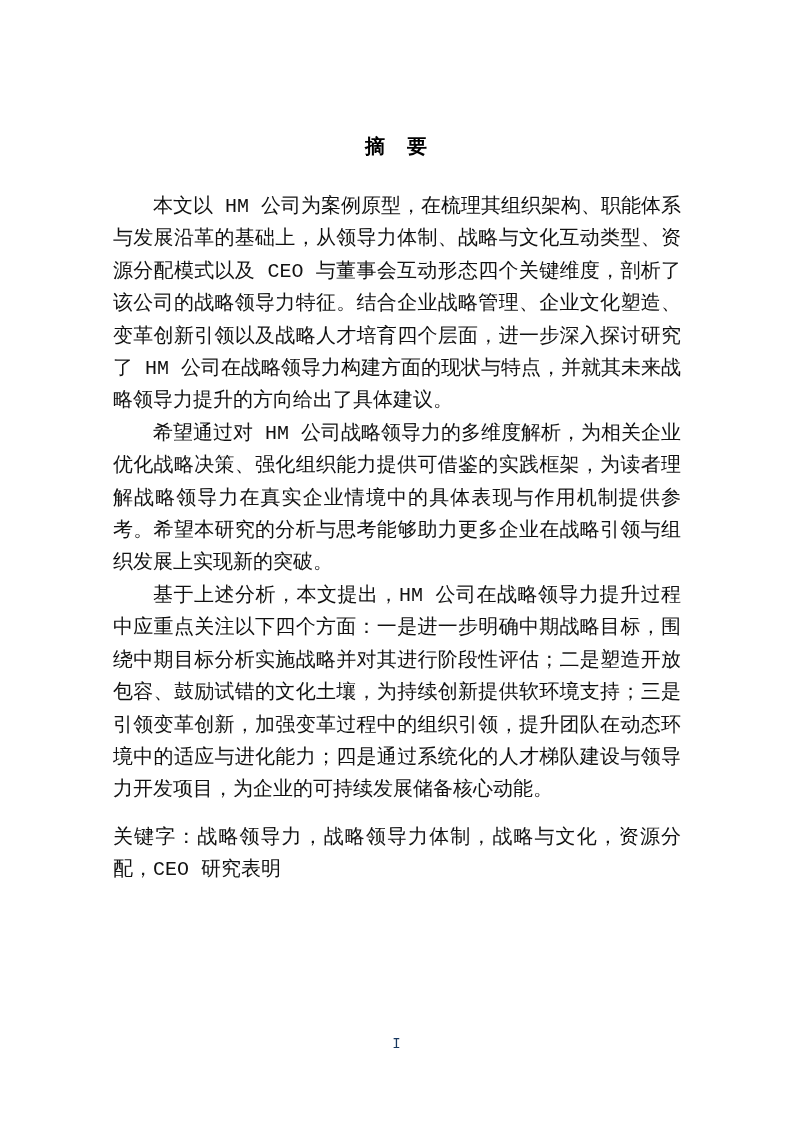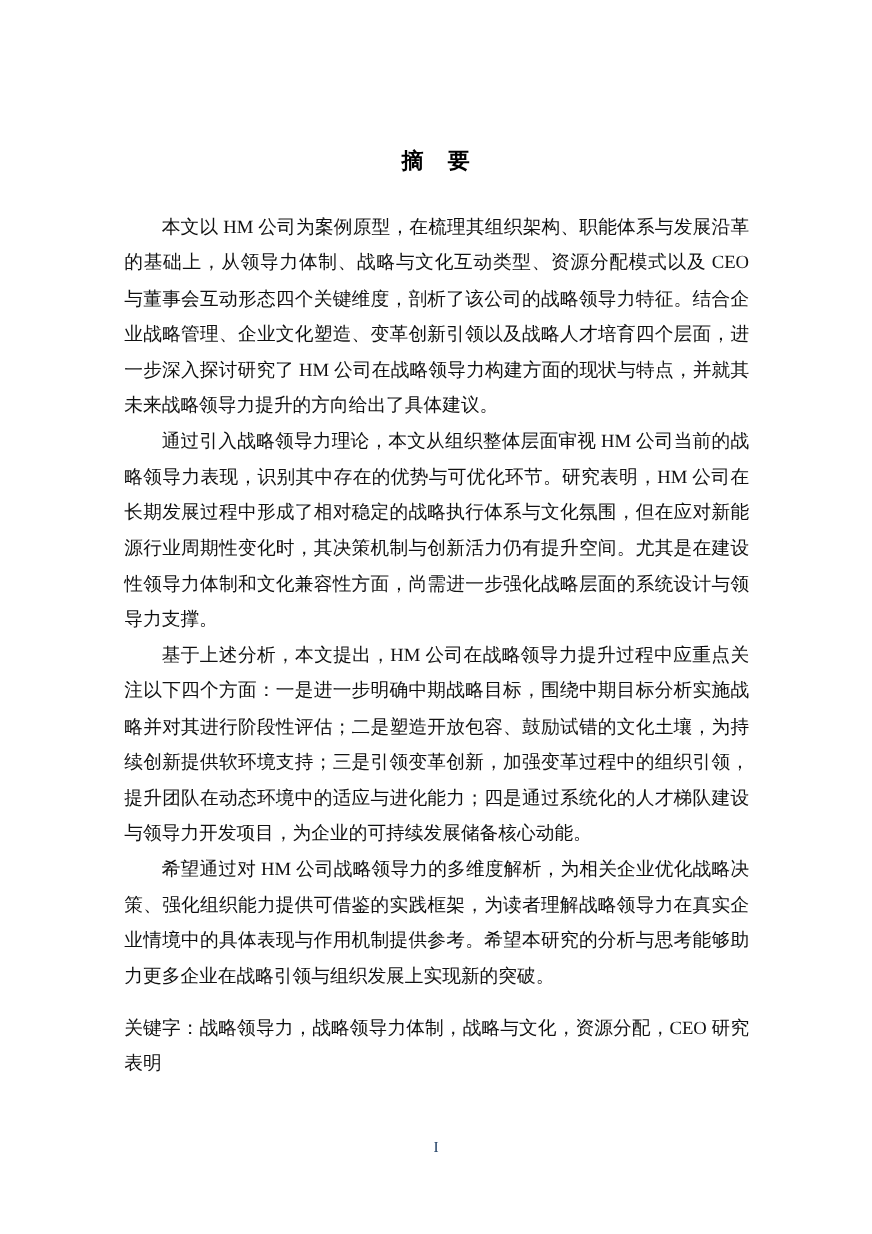--- a/index.html
+++ b/index.html
@@ -7,41 +7,41 @@
     padding: 0;
     background: #9e9e9e;
   }
   .doc-page {
     position: relative;
     width: 793px;
     height: 1122px;
     margin: 0 auto;
     background: #ffffff;
     overflow: hidden;
-    font-family: Liberation Serif, serif;
+    font-family: Liberation Mono, monospace;
     color: #111111;
   }
   .abstract-title {
     position: absolute;
     top: 133px;
     left: 0;
     width: 100%;
     text-align: center;
     font-size: 20px;
     font-weight: bold;
     letter-spacing: 1px;
     white-space: pre;
     color: #000000;
   }
   .abstract-body {
     position: absolute;
     top: 191px;
     left: 113px;
     width: 568px;
-    font-size: 17px;
+    font-size: 20px;
     line-height: 32.4px;
     text-align: justify;
     text-justify: inter-ideograph;
   }
   .abstract-body p {
     margin: 0;
     padding: 0;
     text-indent: 2em;
   }
   .keywords-line {
@@ -60,23 +60,22 @@
 </style>
 </head>
 <body>
 
 <div class="doc-page">
 
   <div class="abstract-title">摘　要</div>
 
   <div class="abstract-body">
     <p>本文以 HM 公司为案例原型，在梳理其组织架构、职能体系与发展沿革的基础上，从领导力体制、战略与文化互动类型、资源分配模式以及 CEO 与董事会互动形态四个关键维度，剖析了该公司的战略领导力特征。结合企业战略管理、企业文化塑造、变革创新引领以及战略人才培育四个层面，进一步深入探讨研究了 HM 公司在战略领导力构建方面的现状与特点，并就其未来战略领导力提升的方向给出了具体建议。</p>
-    <p>通过引入战略领导力理论，本文从组织整体层面审视 HM 公司当前的战略领导力表现，识别其中存在的优势与可优化环节。研究表明，HM 公司在长期发展过程中形成了相对稳定的战略执行体系与文化氛围，但在应对新能源行业周期性变化时，其决策机制与创新活力仍有提升空间。尤其是在建设性领导力体制和文化兼容性方面，尚需进一步强化战略层面的系统设计与领导力支撑。</p>
+    <p>希望通过对 HM 公司战略领导力的多维度解析，为相关企业优化战略决策、强化组织能力提供可借鉴的实践框架，为读者理解战略领导力在真实企业情境中的具体表现与作用机制提供参考。希望本研究的分析与思考能够助力更多企业在战略引领与组织发展上实现新的突破。</p>
     <p>基于上述分析，本文提出，HM 公司在战略领导力提升过程中应重点关注以下四个方面：一是进一步明确中期战略目标，围绕中期目标分析实施战略并对其进行阶段性评估；二是塑造开放包容、鼓励试错的文化土壤，为持续创新提供软环境支持；三是引领变革创新，加强变革过程中的组织引领，提升团队在动态环境中的适应与进化能力；四是通过系统化的人才梯队建设与领导力开发项目，为企业的可持续发展储备核心动能。</p>
-    <p>希望通过对 HM 公司战略领导力的多维度解析，为相关企业优化战略决策、强化组织能力提供可借鉴的实践框架，为读者理解战略领导力在真实企业情境中的具体表现与作用机制提供参考。希望本研究的分析与思考能够助力更多企业在战略引领与组织发展上实现新的突破。</p>
     <p class="keywords-line">关键字：战略领导力，战略领导力体制，战略与文化，资源分配，CEO 研究表明</p>
   </div>
 
   <div class="page-footer">
     <span>I</span>
   </div>
 
 </div>
 
 </body></html>

